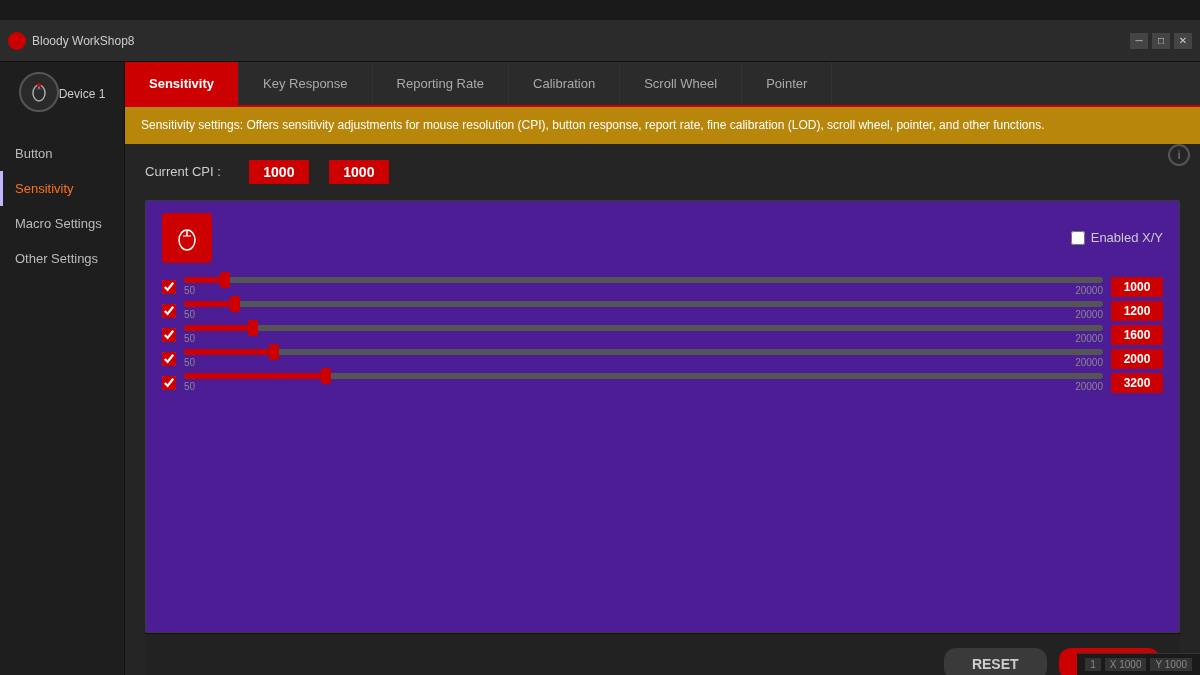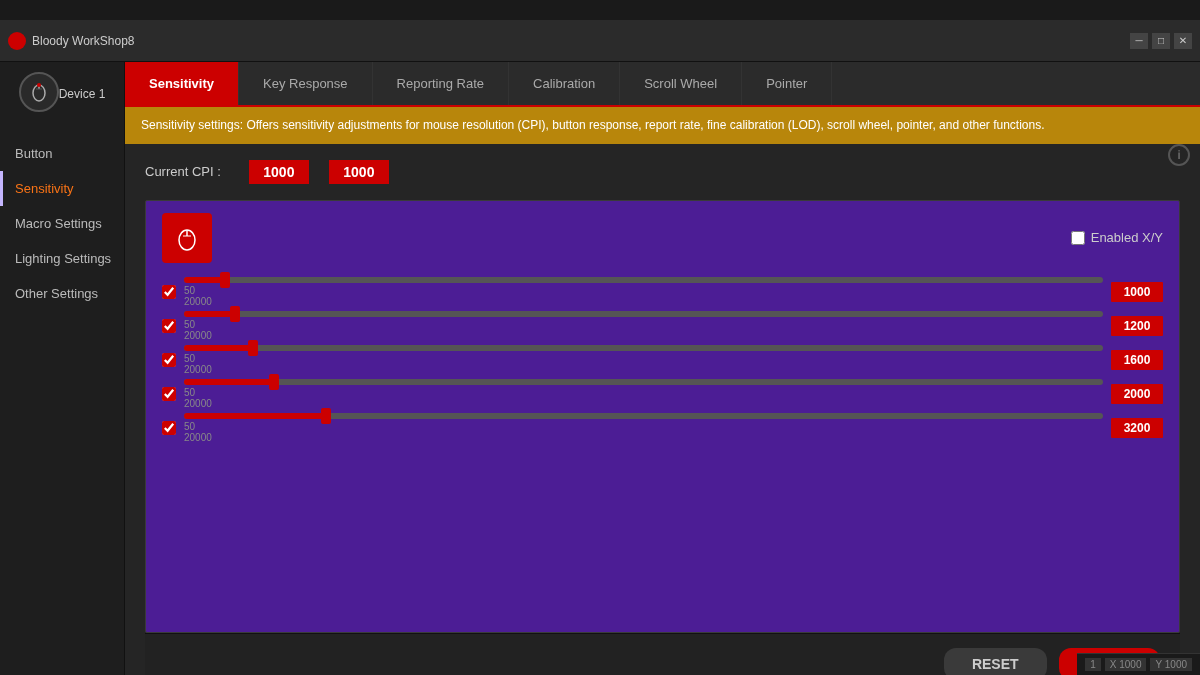--- a/index.html
+++ b/index.html
@@ -258,21 +258,20 @@
       border-radius: 2px;
       position: absolute;
       right: -5px;
       top: -5px;
     }
     .slider-labels {
       display: flex;
       justify-content: space-between;
       color: #888;
       font-size: 10px;
-      flex-direction: column;
     }
     .slider-value {
       background: #cc0000;
       color: #fff;
       padding: 3px 10px;
       font-size: 12px;
       font-weight: bold;
       min-width: 52px;
       text-align: center;
       border-radius: 1px;
@@ -371,21 +370,20 @@
           <line x1="12" y1="5" x2="12" y2="9" stroke="#aaa" stroke-width="1.5"></line>
           <line x1="9" y1="9" x2="15" y2="9" stroke="#555" stroke-width="1"></line>
           <circle cx="12" cy="5" r="2" fill="#cc0000"></circle>
         </svg>
       </div>
       <span id="device-label">Device 1</span>
     </div>
     <div class="nav-item">Button</div>
     <div class="nav-item active">Sensitivity</div>
     <div class="nav-item">Macro Settings</div>
-    <div class="nav-item">Lighting Settings</div>
     <div class="nav-item">Other Settings</div>
     <div id="footer-label">WorkShop 8</div>
   </div>
 
   <div id="content">
 
     <div id="tabs">
       <div class="tab active">Sensitivity</div>
       <div class="tab">Key Response</div>
       <div class="tab">Reporting Rate</div>

